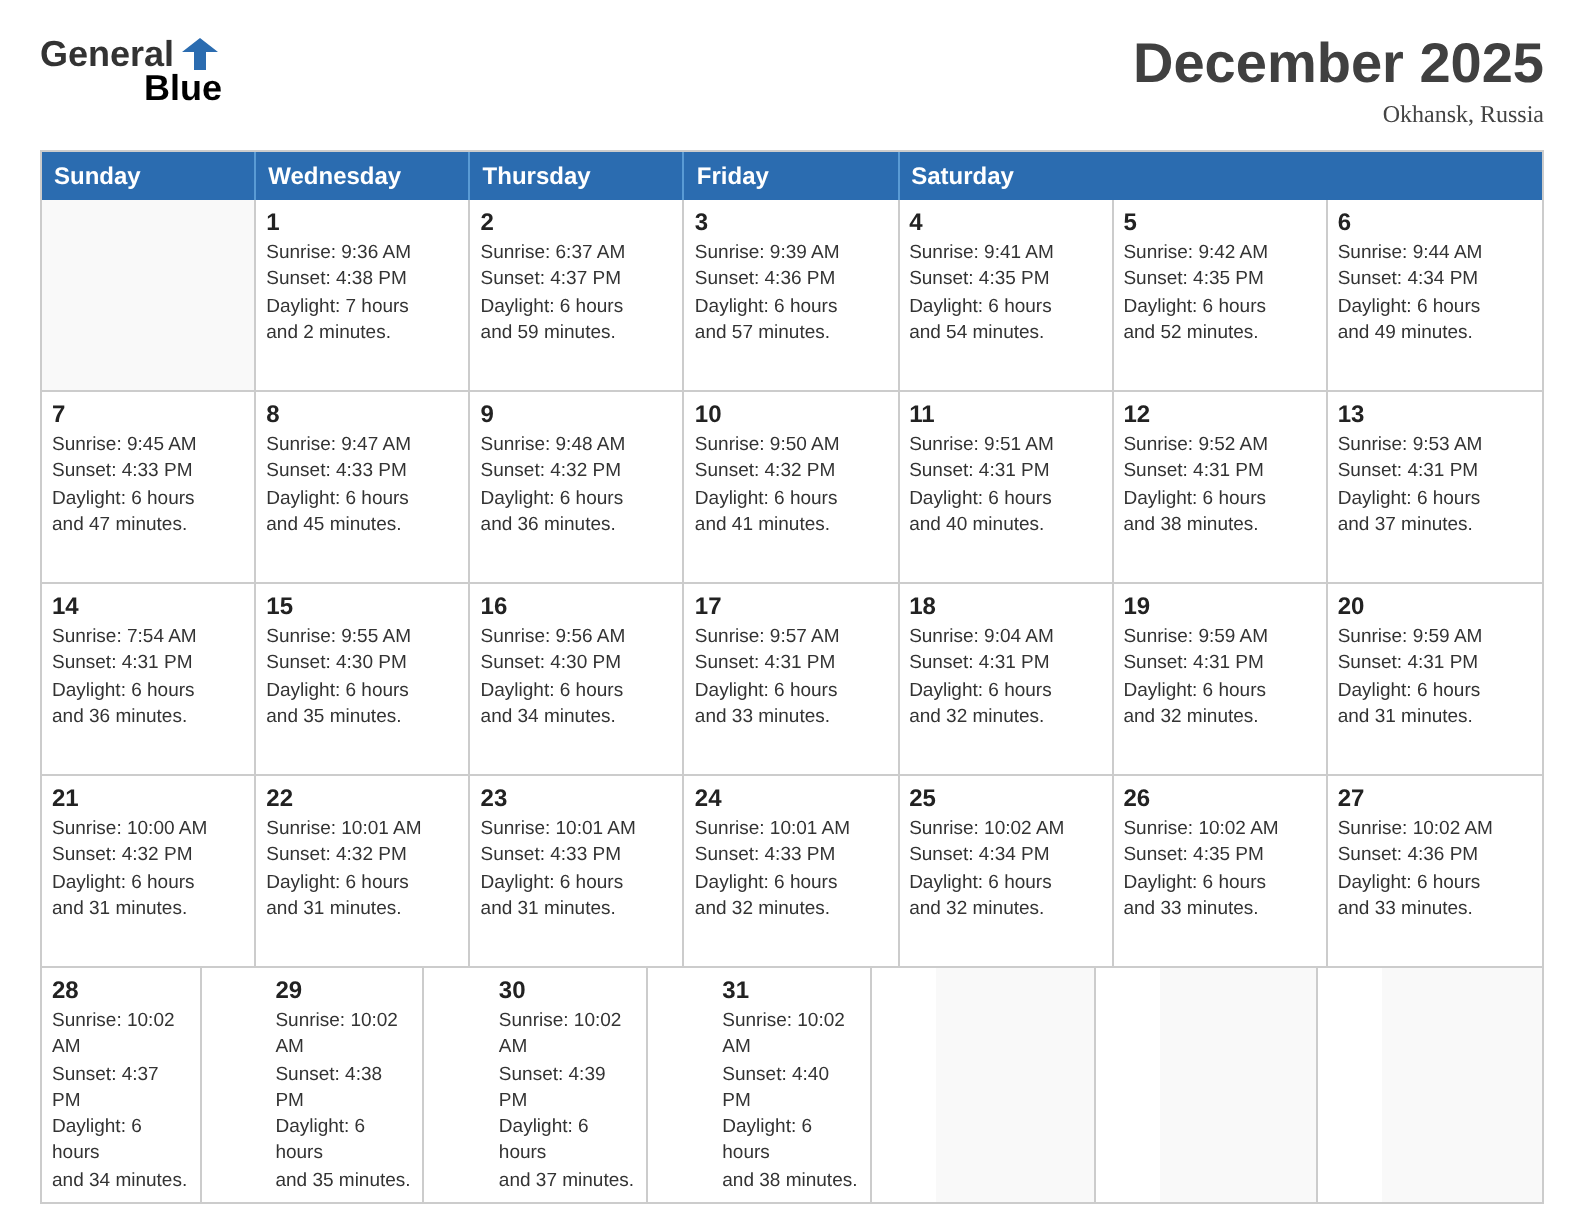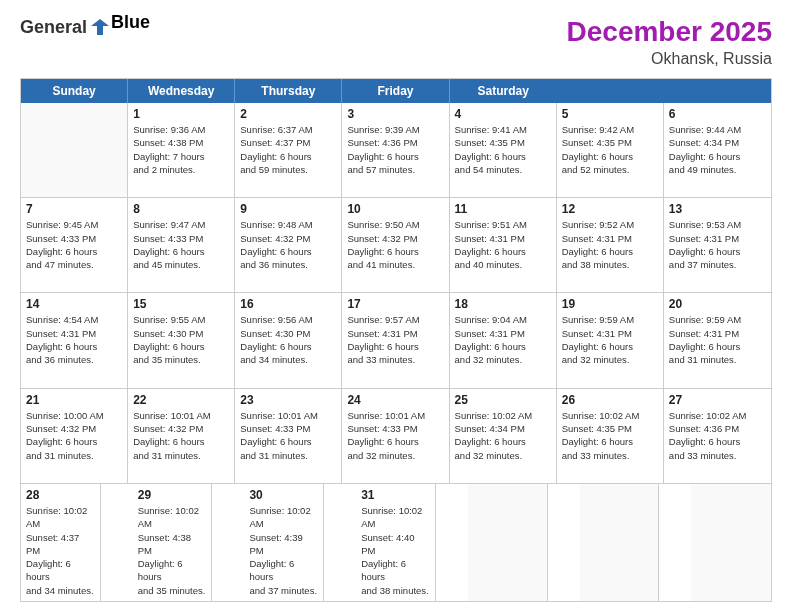--- a/index.html
+++ b/index.html
@@ -19,58 +19,59 @@
       flex-direction: column;
     }
     .header {
       display: flex;
       justify-content: space-between;
       align-items: flex-start;
       margin-bottom: 10px;
     }
     .logo {
       display: flex;
-      flex-direction: row;
-      align-items: flex-start;
+      flex-direction: column;
+      align-items: flex-end;
     }
     .logo-text {
       display: flex;
       align-items: center;
       gap: 2px;
     }
     .title-block {
       text-align: right;
     }
     .month-title {
       font-size: 28px;
       font-weight: bold;
-      color: #a21caf;
+      color: #404040;
     }
     .location {
-      font-size: 16px;
+      font-size: 12px;
       color: #444;
       margin-top: 2px;
+      font-family: Liberation Serif, serif;
     }
     .calendar {
       flex: 1;
       display: flex;
       flex-direction: column;
       border: 1px solid #ccc;
     }
     .cal-header {
       display: grid;
       grid-template-columns: repeat(7, 1fr);
       background: #2b6cb0;
     }
     .cal-header-cell {
       color: #fff;
       font-weight: bold;
       font-size: 12px;
       padding: 5px 6px;
-      text-align: center;
+      text-align: left;
       border-right: 1px solid #5a9bd4;
     }
     .cal-header-cell:last-child {
       border-right: none;
     }
     .cal-body {
       flex: 1;
       display: flex;
       flex-direction: column;
     }
@@ -231,21 +232,21 @@
             <div class="day-num">13</div>
             <div class="cell-line">Sunrise: 9:53 AM</div>
             <div class="cell-line">Sunset: 4:31 PM</div>
             <div class="cell-line">Daylight: 6 hours</div>
             <div class="cell-line">and 37 minutes.</div>
           </div>
         </div>
         <div class="cal-row">
           <div class="cal-cell">
             <div class="day-num">14</div>
-            <div class="cell-line">Sunrise: 4:54 AM</div>
+            <div class="cell-line">Sunrise: 7:54 AM</div>
             <div class="cell-line">Sunset: 4:31 PM</div>
             <div class="cell-line">Daylight: 6 hours</div>
             <div class="cell-line">and 36 minutes.</div>
           </div>
           <div class="cal-cell">
             <div class="day-num">15</div>
             <div class="cell-line">Sunrise: 9:55 AM</div>
             <div class="cell-line">Sunset: 4:30 PM</div>
             <div class="cell-line">Daylight: 6 hours</div>
             <div class="cell-line">and 35 minutes.</div>

